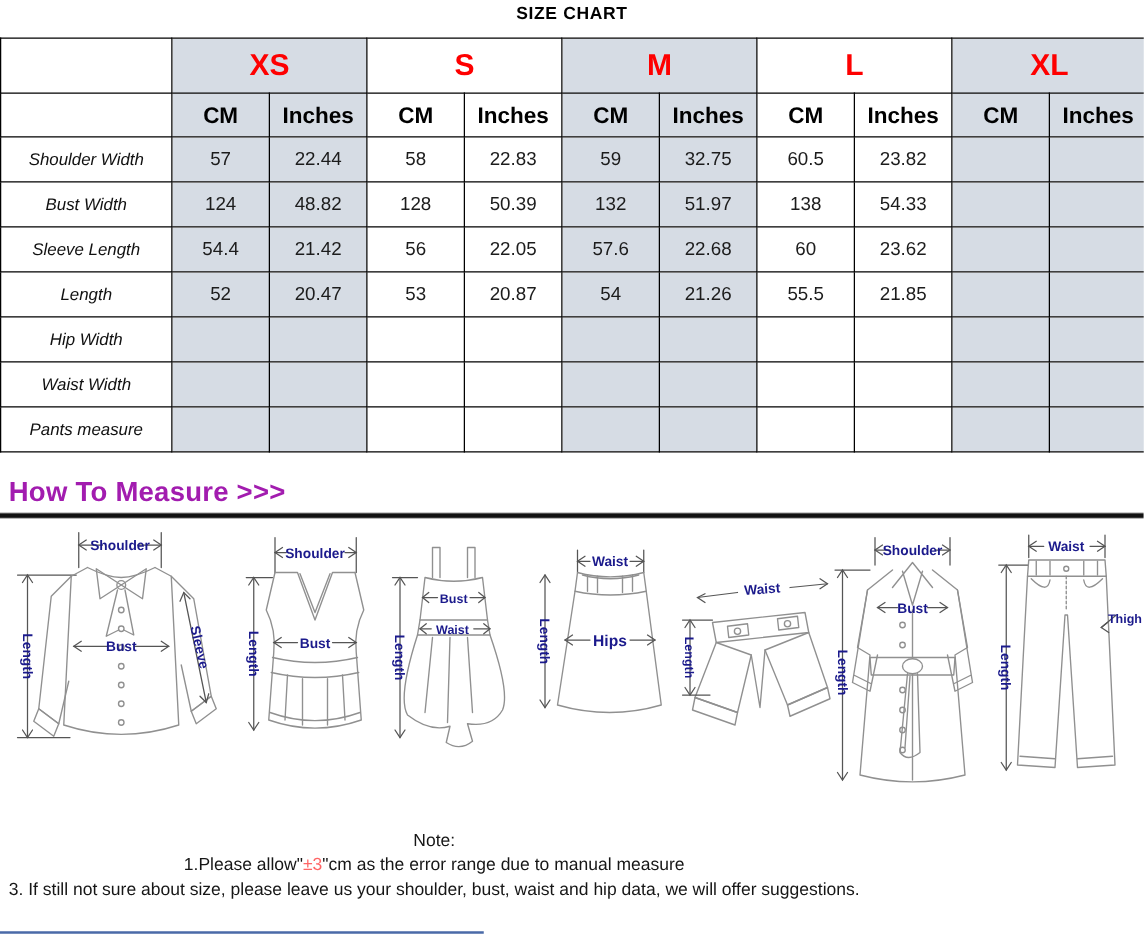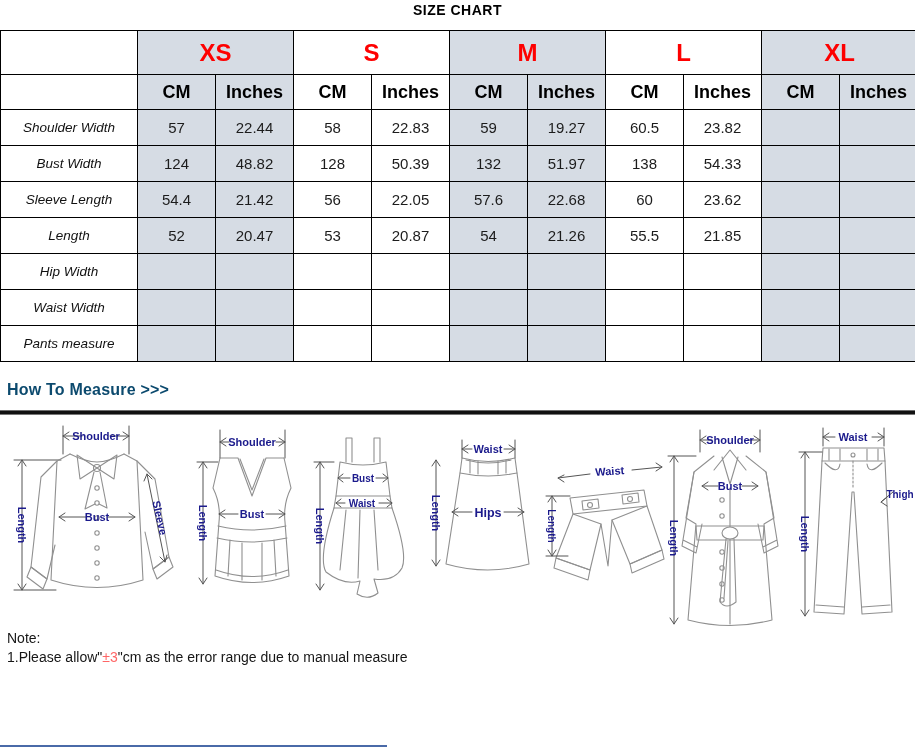--- a/index.html
+++ b/index.html
@@ -15,37 +15,37 @@
               table-layout:fixed;width:917px;}
   .size-table td{border:1px solid #000;text-align:center;vertical-align:middle;
                  padding:0;overflow:hidden;background:#fff;}
   .size-table td.sh{background:#d6dce4;}
   tr.sizes td{height:43px;font-size:24px;font-weight:bold;color:#fe0000;}
   tr.units td{height:34px;font-size:18px;font-weight:bold;color:#000;}
   tr.data td{height:35px;font-size:15px;color:#1c1c1c;}
   tr.data td.rlabel{font-size:13.5px;color:#111;font-style:italic;}
 
   
-  .measure-heading{position:absolute;top:381px;left:7px;font-size:16px;
-                   font-weight:bold;color:#0c4a6e;letter-spacing:.2px;}
+  .measure-heading{position:absolute;top:381px;left:7px;font-size:22px;
+                   font-weight:bold;color:#a21caf;letter-spacing:.2px;}
   .divider{position:absolute;top:410px;left:0;width:915px;height:5px;
            background:linear-gradient(#9a9a9a,#111 30%,#111 75%,#bbb);}
 
   .sketches{position:absolute;top:420px;left:0;width:915px;height:212px;}
   .sketches svg{position:absolute;overflow:visible;}
   .g{stroke:#909090;fill:none;stroke-width:1.1;stroke-linejoin:round;stroke-linecap:round;}
   .gf{stroke:#909090;fill:#fff;stroke-width:1.1;stroke-linejoin:round;}
   .a{stroke:#555;fill:none;stroke-width:1;stroke-linecap:round;}
   .sk-label{fill:#1b1a8c;font-family:"Liberation Sans",sans-serif;
             font-weight:bold;font-size:11px;text-anchor:middle;}
   .sk-label.small{font-size:10px;}
   .sk-label.big{font-size:12.5px;}
 
   
-  .notes{position:absolute;top:629px;left:7px;font-size:14px;line-height:19.3px;color:#161616;}
+  .notes{position:absolute;top:663px;left:7px;font-size:14px;line-height:19.3px;color:#161616;text-align:center;}
   .notes .red{color:#ff6666;}
 
   .bottom-line{position:absolute;top:745px;left:0;width:387px;height:2px;background:#4a6aa8;}
 </style>
 </head>
 <body>
 
 <div class="title">SIZE CHART</div>
 
 <table class="size-table">
@@ -84,21 +84,21 @@
     <td class="sh">CM</td>
     <td class="sh">Inches</td>
   </tr>
   <tr class="data">
     <td class="rlabel">Shoulder Width</td>
     <td class="sh">57</td>
     <td class="sh">22.44</td>
     <td>58</td>
     <td>22.83</td>
     <td class="sh">59</td>
-    <td class="sh">19.27</td>
+    <td class="sh">32.75</td>
     <td>60.5</td>
     <td>23.82</td>
     <td class="sh"></td>
     <td class="sh"></td>
   </tr>
   <tr class="data">
     <td class="rlabel">Bust Width</td>
     <td class="sh">124</td>
     <td class="sh">48.82</td>
     <td>128</td>
@@ -331,15 +331,16 @@
     <path class="a" d="M12,26 V190 M6,26 H29"></path>
     <path class="a" d="M8,32 L12,26 L16,32 M8,184 L12,190 L16,184"></path>
     <text class="sk-label" x="12" y="112" transform="rotate(90 12 108)">Length</text>
   </svg>
 
 </div>
 
 <div class="notes">
   <div>Note:</div>
   <div><span>1.Please allow"</span><span class="red">±3</span><span>"cm as the error range due to manual measure</span></div>
+  <div>3. If still not sure about size, please leave us your shoulder, bust, waist and hip data, we will offer suggestions.</div>
 </div>
 
 <div class="bottom-line"></div>
 
 </body></html>

